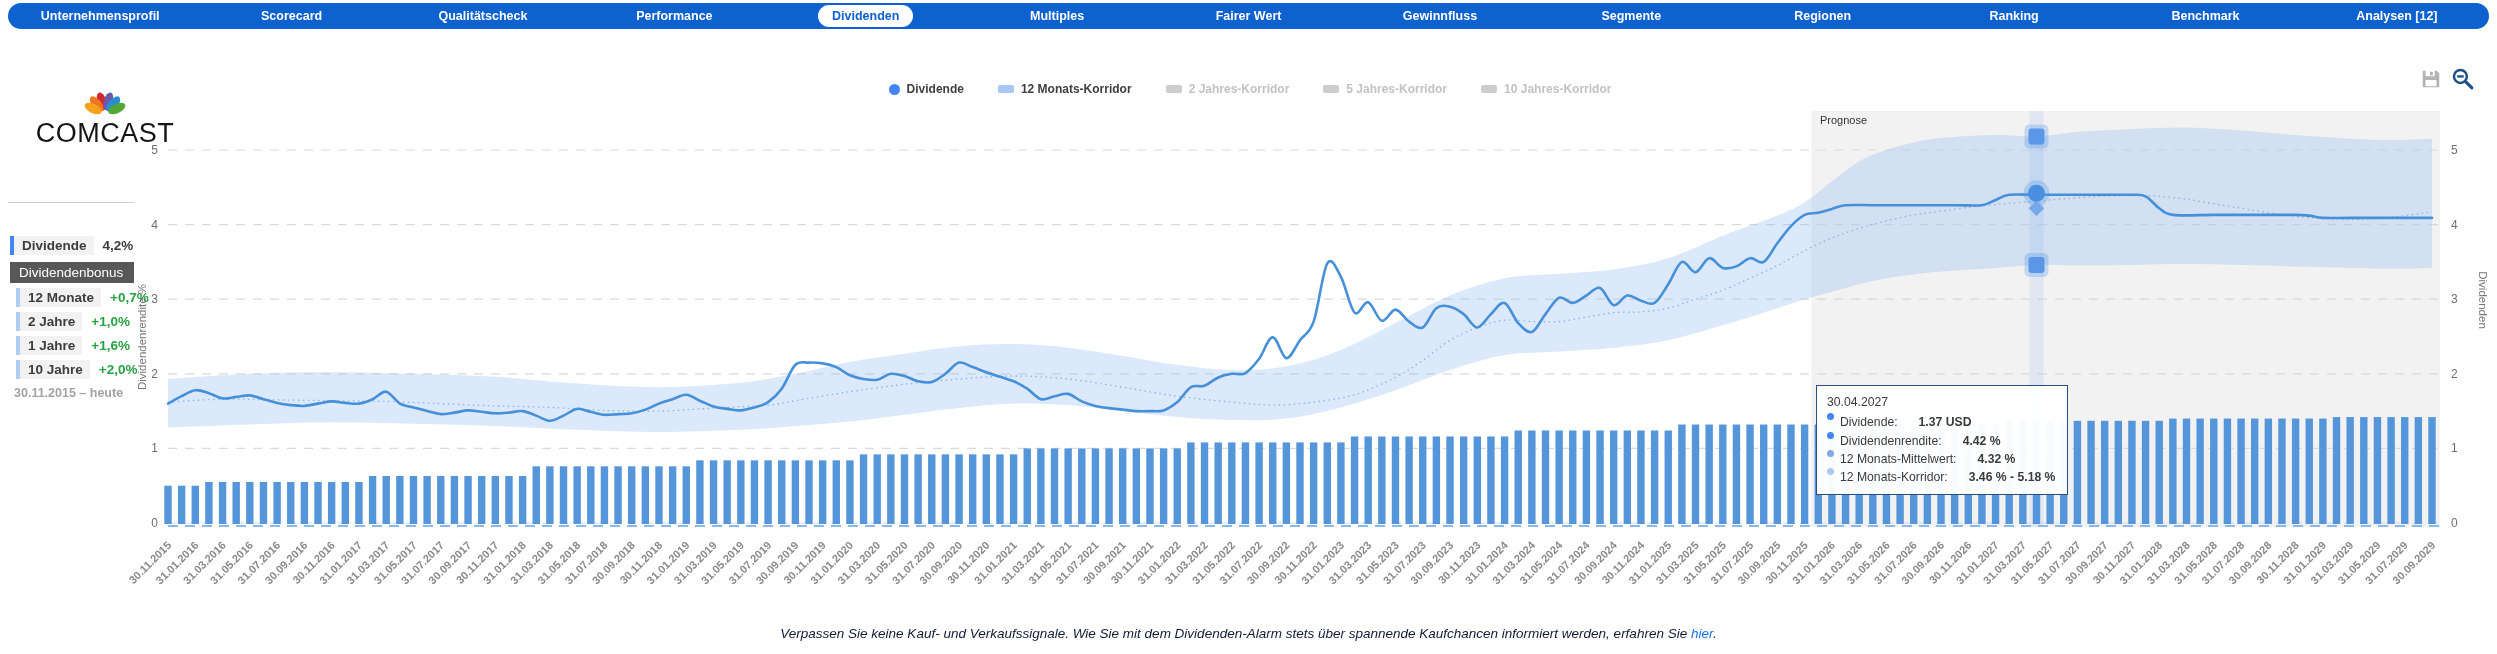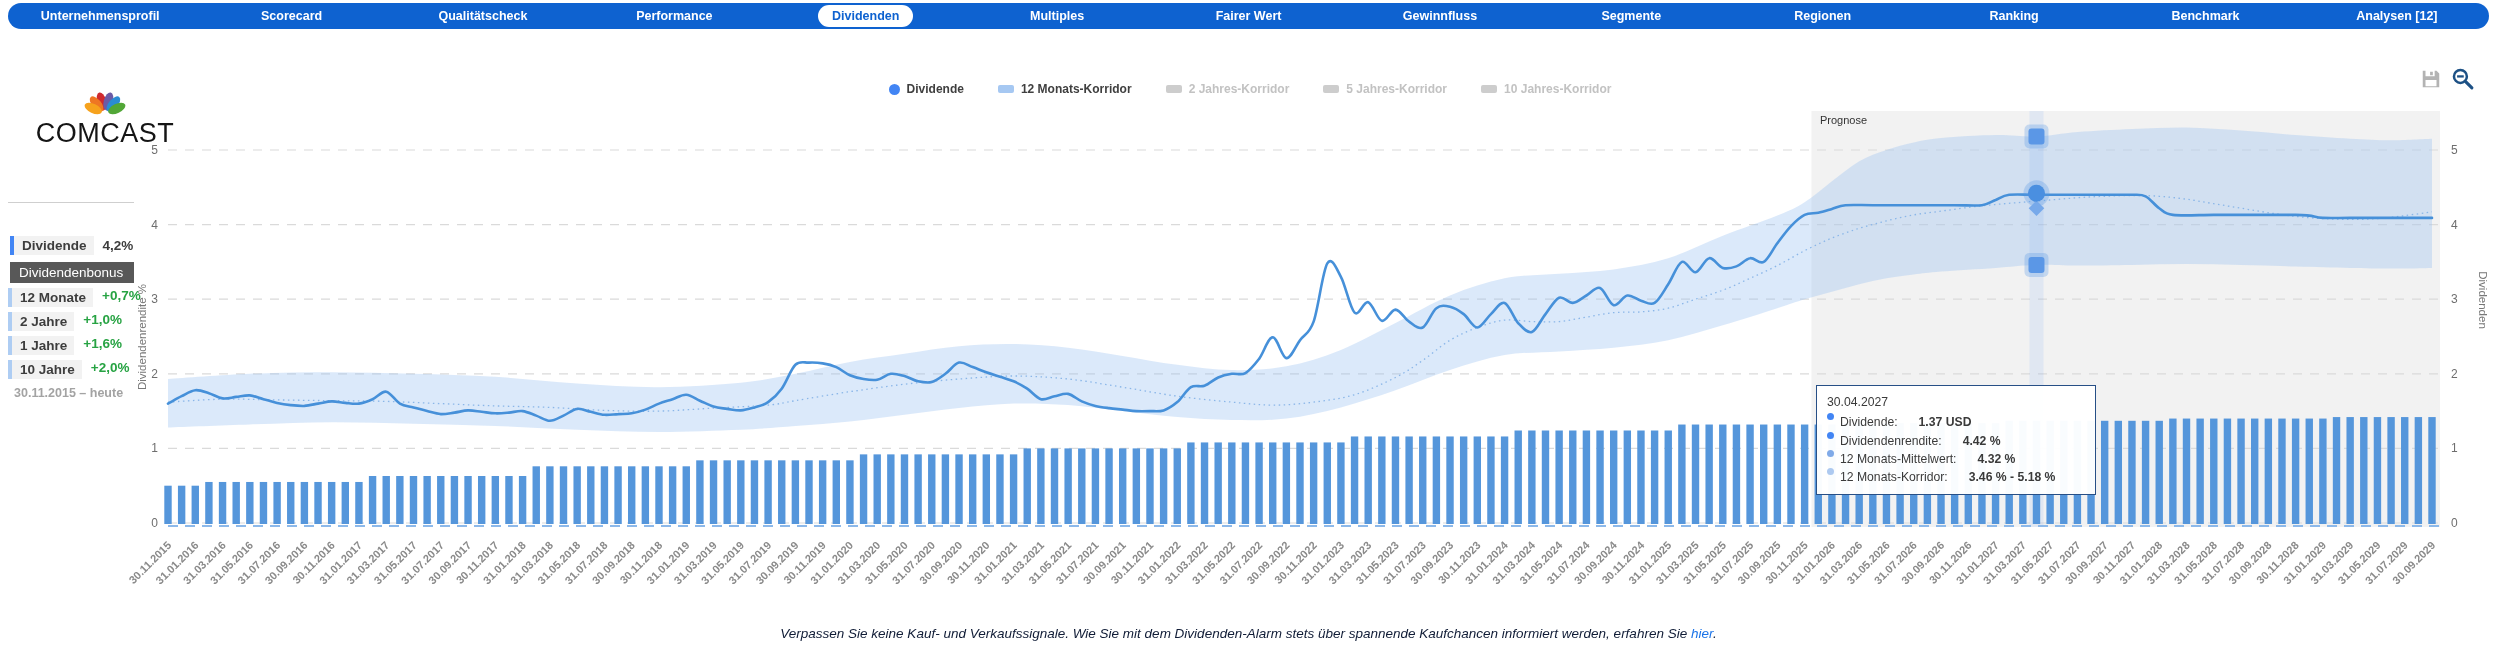--- a/index.html
+++ b/index.html
@@ -19,21 +19,21 @@
   .logo-name { font-size:27px; letter-spacing:0.5px; color:#151515; font-weight:400; margin-top:-2px; }
   .divider { position:absolute; left:8px; top:202px; width:126px; height:1px; background:#cfcfcf; }
 
   .div-row { position:absolute; left:10px; top:236px; display:flex; align-items:center; }
   .div-tag { border-left:4px solid #4285f4; background:#f2f2f2; padding:2px 7px 2px 8px;
              font-size:13.5px; font-weight:bold; color:#3d3d3d; }
   .div-val { margin-left:9px; font-size:13.5px; font-weight:bold; color:#3d3d3d; }
 
   .bonus-header { position:absolute; left:10px; top:262px; background:#585858; color:#fff;
                   font-size:13.5px; font-weight:normal; padding:3px 11px 3px 9px; }
-  .brow { position:absolute; left:8px; display:flex; align-items:flex-start; gap:9px; }
+  .brow { position:absolute; left:16px; display:flex; align-items:center; gap:9px; }
   .blabel { border-left:4px solid #aecdf3; background:#f2f2f2; padding:2px 7px 2px 8px;
             font-size:13.5px; font-weight:bold; color:#3d3d3d; }
   .bval { color:#27a343; font-size:13.5px; font-weight:bold; }
   .period { position:absolute; left:14px; top:386px; color:#a3a3a3; font-size:12.5px; font-weight:bold; }
 
   
   .legend { position:absolute; left:170px; top:82px; width:2160px; display:flex;
             justify-content:center; gap:34px; align-items:center; }
   .legend-item { display:flex; align-items:center; gap:7px; font-size:12px; font-weight:bold;
                  color:#3f3f3f; cursor:pointer; }
@@ -43,21 +43,21 @@
   .legend-item.disabled .sw-rect, .legend-item.disabled .sw-dot { background:#cdcdcd; }
 
   
   .chart-icons { position:absolute; right:22px; top:66px; display:flex; gap:8px; align-items:center; }
   .chart-icons span { display:inline-flex; cursor:pointer; }
 
   
   .prognose-label { position:absolute; left:1820px; top:114px; font-size:11px; color:#333; }
 
   
-  .tooltip { position:absolute; left:1816px; top:385px; width:280px; background:rgba(255,255,255,0.97);
+  .tooltip { position:absolute; left:1816px; top:385px; width:252px; background:rgba(255,255,255,0.97);
              border:1.5px solid #274f86; padding:7px 10px 8px 10px; font-size:12.2px; color:#3a3a3a;
              line-height:1.5; z-index:5; }
   .tt-title { margin-bottom:2px; }
   .tt-row { display:flex; align-items:flex-start; gap:6px; white-space:nowrap; }
   .tt-dot { width:7px; height:7px; border-radius:50%; flex:0 0 auto; }
   .td1 { background:#4285f4; } .td2 { background:#4285f4; }
   .td3 { background:#80aae8; } .td4 { background:#adc9f0; }
   .tt-row b { margin-left:15px; }
 
   

